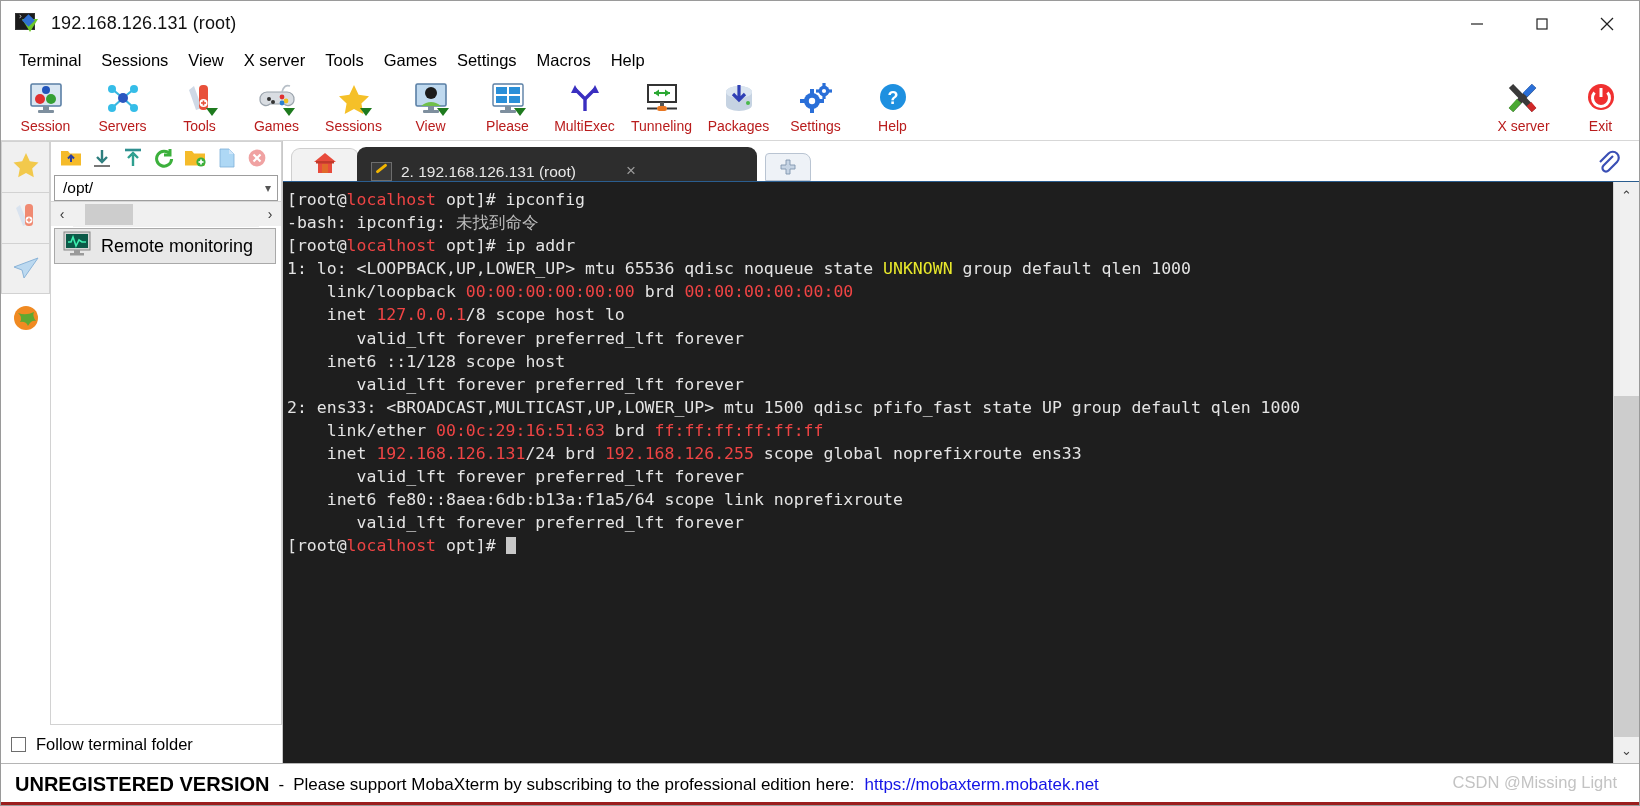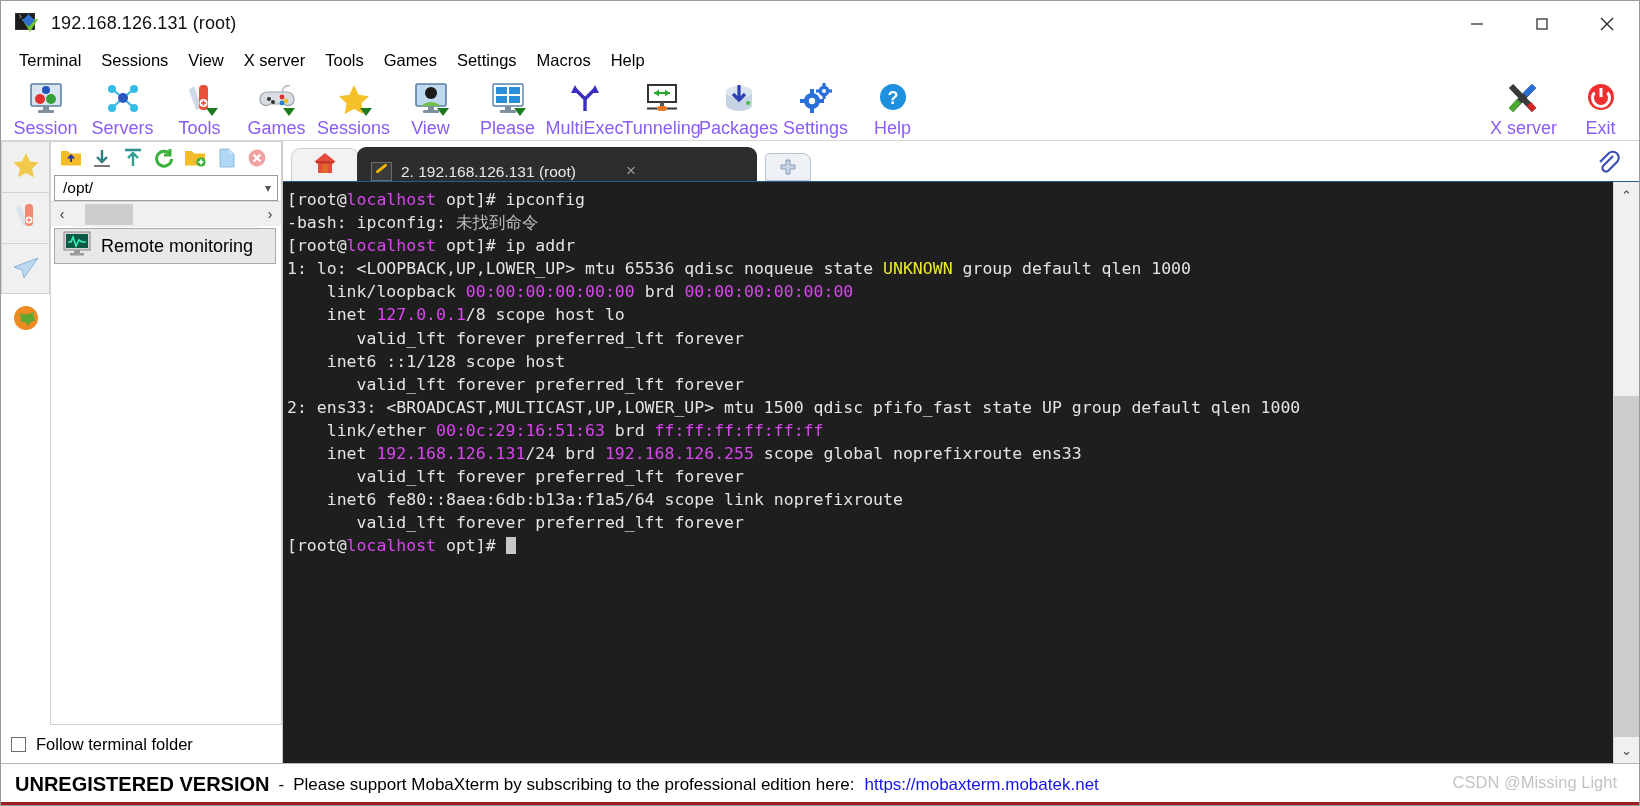--- a/index.html
+++ b/index.html
@@ -85,21 +85,21 @@
     padding-left: 6px; padding-top: 2px;
     position: relative;
   }
   .tb {
     width: 77px; height: 64px;
     display: flex; flex-direction: column;
     align-items: center; justify-content: flex-start;
     cursor: default; padding-top: 3px;
   }
   .tb .ico { height: 38px; width: 44px; display:flex; align-items:center; justify-content:center; position: relative; }
-  .tb .lbl { font-size: 18px; color: #8b5cf6; margin-top: 1px; white-space: nowrap; }
+  .tb .lbl { font-size: 14px; color: #b91c1c; margin-top: 1px; white-space: nowrap; }
   .tb-spacer { flex: 1 1 auto; }
 
   
   .dd {
     position: absolute; right: 4px; bottom: 1px;
     width: 0; height: 0;
     border-left: 6px solid transparent;
     border-right: 6px solid transparent;
     border-top: 8px solid #1e7a1e;
   }
@@ -290,21 +290,21 @@
     color: #e4e4e4;
     font-family: "DejaVu Sans Mono", "Liberation Mono", monospace;
     font-size: 16.5px;
     line-height: 23.1px;
     padding: 6px 0 0 4px;
     white-space: pre;
     overflow: hidden;
   }
   .terminal .line { height: 23.1px; }
   .c-white   { color: #e4e4e4; }
-  .c-magenta { color: #d946ef; }
+  .c-magenta { color: #ef4444; }
   .c-yellow  { color: #e8e82c; }
   .c-grey    { color: #bdbdbd; }
   .cursor {
     display: inline-block; width: 10px; height: 17px;
     background: #c8c8c8; vertical-align: -3px;
   }
   .vscroll {
     width: 26px; flex: 0 0 26px;
     background: #f0f0f0;
     display: flex; flex-direction: column;

